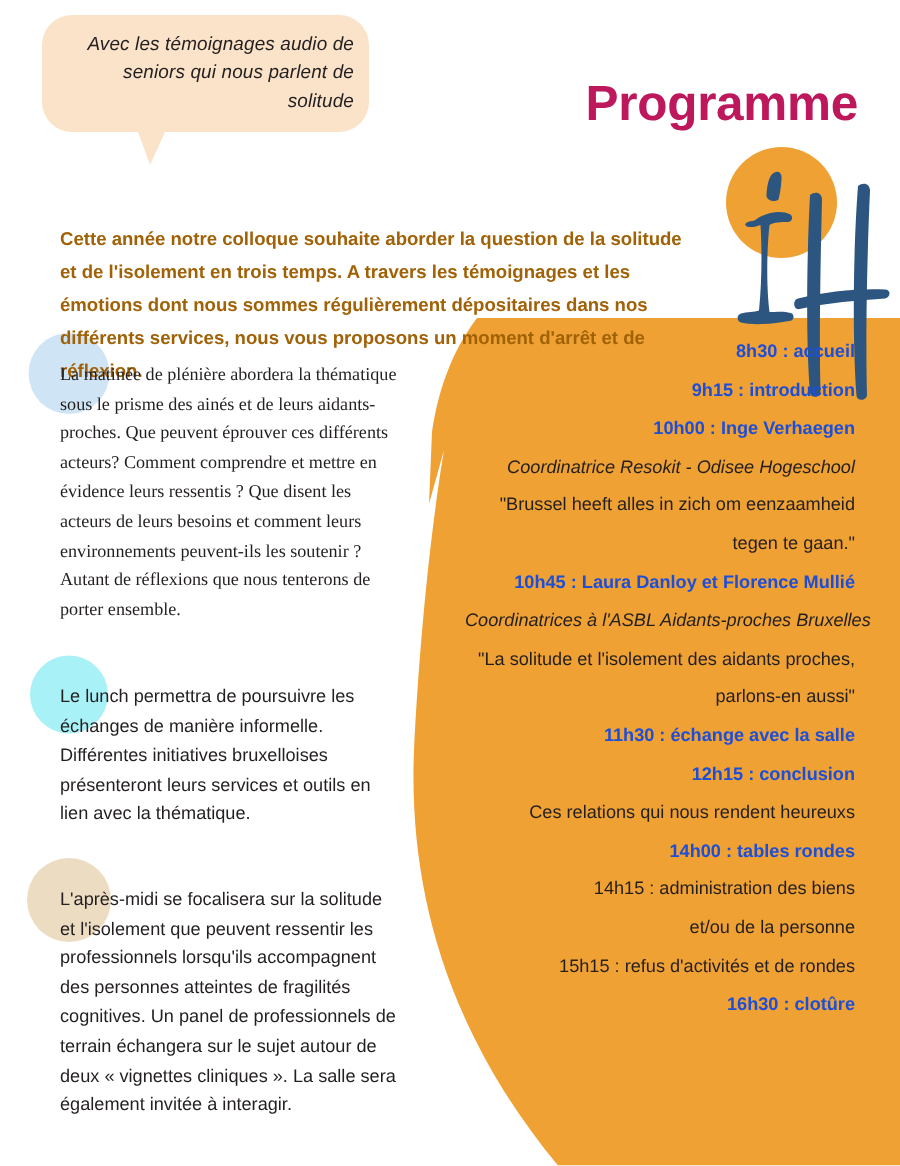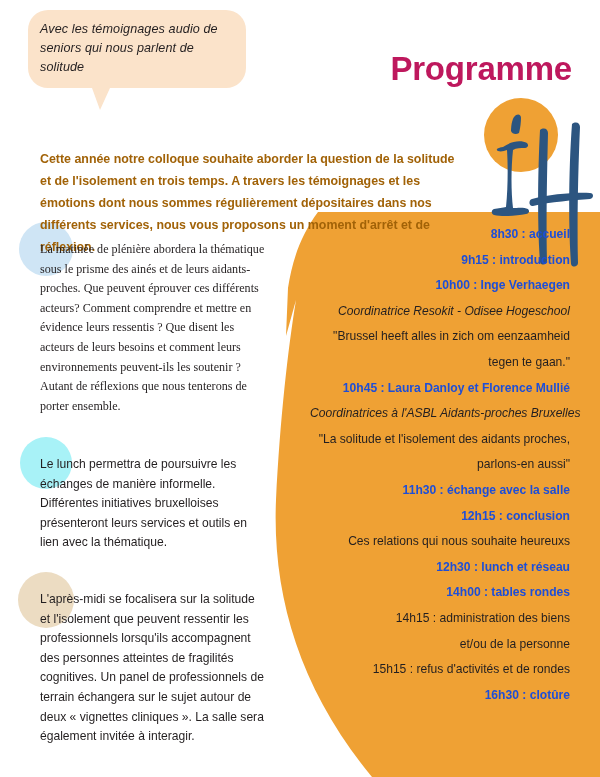--- a/index.html
+++ b/index.html
@@ -23,21 +23,21 @@
     width: 600px; height: 777px;
     pointer-events: none;
   }
 
   
   .bubble-text {
     position: absolute;
     left: 40px;
     top: 20px;
     width: 196px;
-    text-align: left;
+    text-align: right;
     font-style: italic;
     font-size: 12.6px;
     line-height: 19px;
     color: #231f20;
     letter-spacing: 0.1px;
   }
 
   
   .programme-title {
     position: absolute;
@@ -155,20 +155,19 @@
     <div class="sched-line heading">10h00 : Inge Verhaegen</div>
     <div class="sched-line sub">Coordinatrice Resokit - Odisee Hogeschool</div>
     <div class="sched-line">"Brussel heeft alles in zich om eenzaamheid</div>
     <div class="sched-line">tegen te gaan."</div>
     <div class="sched-line heading">10h45 : Laura Danloy et Florence Mullié</div>
     <div class="sched-line sub">Coordinatrices à l'ASBL Aidants-proches Bruxelles</div>
     <div class="sched-line">"La solitude et l'isolement des aidants proches,</div>
     <div class="sched-line">parlons-en aussi"</div>
     <div class="sched-line heading">11h30 : échange avec la salle</div>
     <div class="sched-line heading">12h15 : conclusion</div>
-    <div class="sched-line">Ces relations qui nous souhaite heureuxs</div>
-    <div class="sched-line heading">12h30 : lunch et réseau</div>
+    <div class="sched-line">Ces relations qui nous rendent heureuxs</div>
     <div class="sched-line heading">14h00 : tables rondes</div>
     <div class="sched-line">14h15 : administration des biens</div>
     <div class="sched-line">et/ou de la personne</div>
     <div class="sched-line">15h15 : refus d'activités et de rondes</div>
     <div class="sched-line heading">16h30 : clotûre</div>
   </div>
 
 </body></html>

